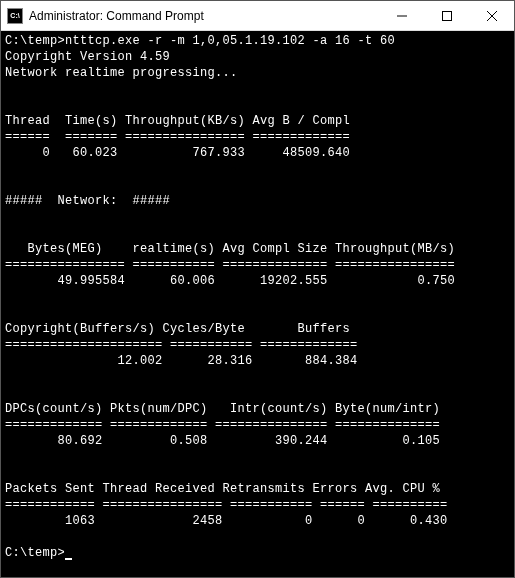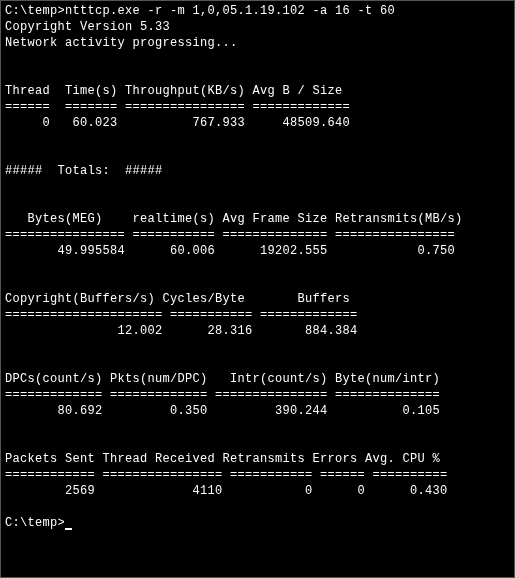--- a/index.html
+++ b/index.html
@@ -83,46 +83,70 @@
       height: 2px;
       background: #fff;
       vertical-align: bottom;
       margin-bottom: 1px;
     }
   </style>
 </head>
 <body>
 
 <div class="window">
+  <div class="titlebar">
+    <div class="titlebar-icon">
+      <span>C:\</span>
+    </div>
+    <div class="titlebar-text">Administrator: Command Prompt</div>
+    <div class="titlebar-controls">
+      <div class="titlebar-btn">
+        <svg viewBox="0 0 10 10">
+            <line x1="0" y1="5" x2="10" y2="5" stroke="#000" stroke-width="1"></line>
+          </svg>
+      </div>
+      <div class="titlebar-btn">
+        <svg viewBox="0 0 10 10">
+            <rect x="0.5" y="0.5" width="9" height="9" fill="none" stroke="#000" stroke-width="1"></rect>
+          </svg>
+      </div>
+      <div class="titlebar-btn">
+        <svg viewBox="0 0 10 10">
+            <line x1="0" y1="0" x2="10" y2="10" stroke="#000" stroke-width="1"></line>
+            <line x1="10" y1="0" x2="0" y2="10" stroke="#000" stroke-width="1"></line>
+          </svg>
+      </div>
+    </div>
+  </div>
   <div class="terminal"><span>C:\temp&gt;</span><span>ntttcp.exe -r -m 1,0,05.1.19.102 -a 16 -t 60</span>
-<span>Copyright Version 5.33</span>
-<span>Network activity progressing...</span>
+<span>Copyright Version 4.59</span>
+<span>Network realtime progressing...</span>
 
 
-<span>Thread  Time(s) Throughput(KB/s) Avg B / Size</span>
+<span>Thread  Time(s) Throughput(KB/s) Avg B / Compl</span>
 <span>======  ======= ================ =============</span>
 <span>     0   60.023          767.933     48509.640</span>
 
 
-<span>#####  Totals:  #####</span>
+<span>#####  Network:  #####</span>
 
 
-<span>   Bytes(MEG)    realtime(s) Avg Frame Size Retransmits(MB/s)</span>
+<span>   Bytes(MEG)    realtime(s) Avg Compl Size Throughput(MB/s)</span>
 <span>================ =========== ============== ================</span>
 <span>       49.995584      60.006      19202.555            0.750</span>
 
 
 <span>Copyright(Buffers/s) Cycles/Byte       Buffers</span>
 <span>===================== =========== =============</span>
 <span>               12.002      28.316       884.384</span>
 
 
 <span>DPCs(count/s) Pkts(num/DPC)   Intr(count/s) Byte(num/intr)</span>
 <span>============= ============= =============== ==============</span>
-<span>       80.692         0.350         390.244          0.105</span>
+<span>       80.692         0.508         390.244          0.105</span>
 
 
 <span>Packets Sent Thread Received Retransmits Errors Avg. CPU %</span>
 <span>============ ================ =========== ====== ==========</span>
-<span>        2569             4110           0      0      0.430</span>
+<span>        1063             2458           0      0      0.430</span>
 
 <span>C:\temp&gt;</span><span class="cursor"></span></div>
 </div>
 
 </body></html>

